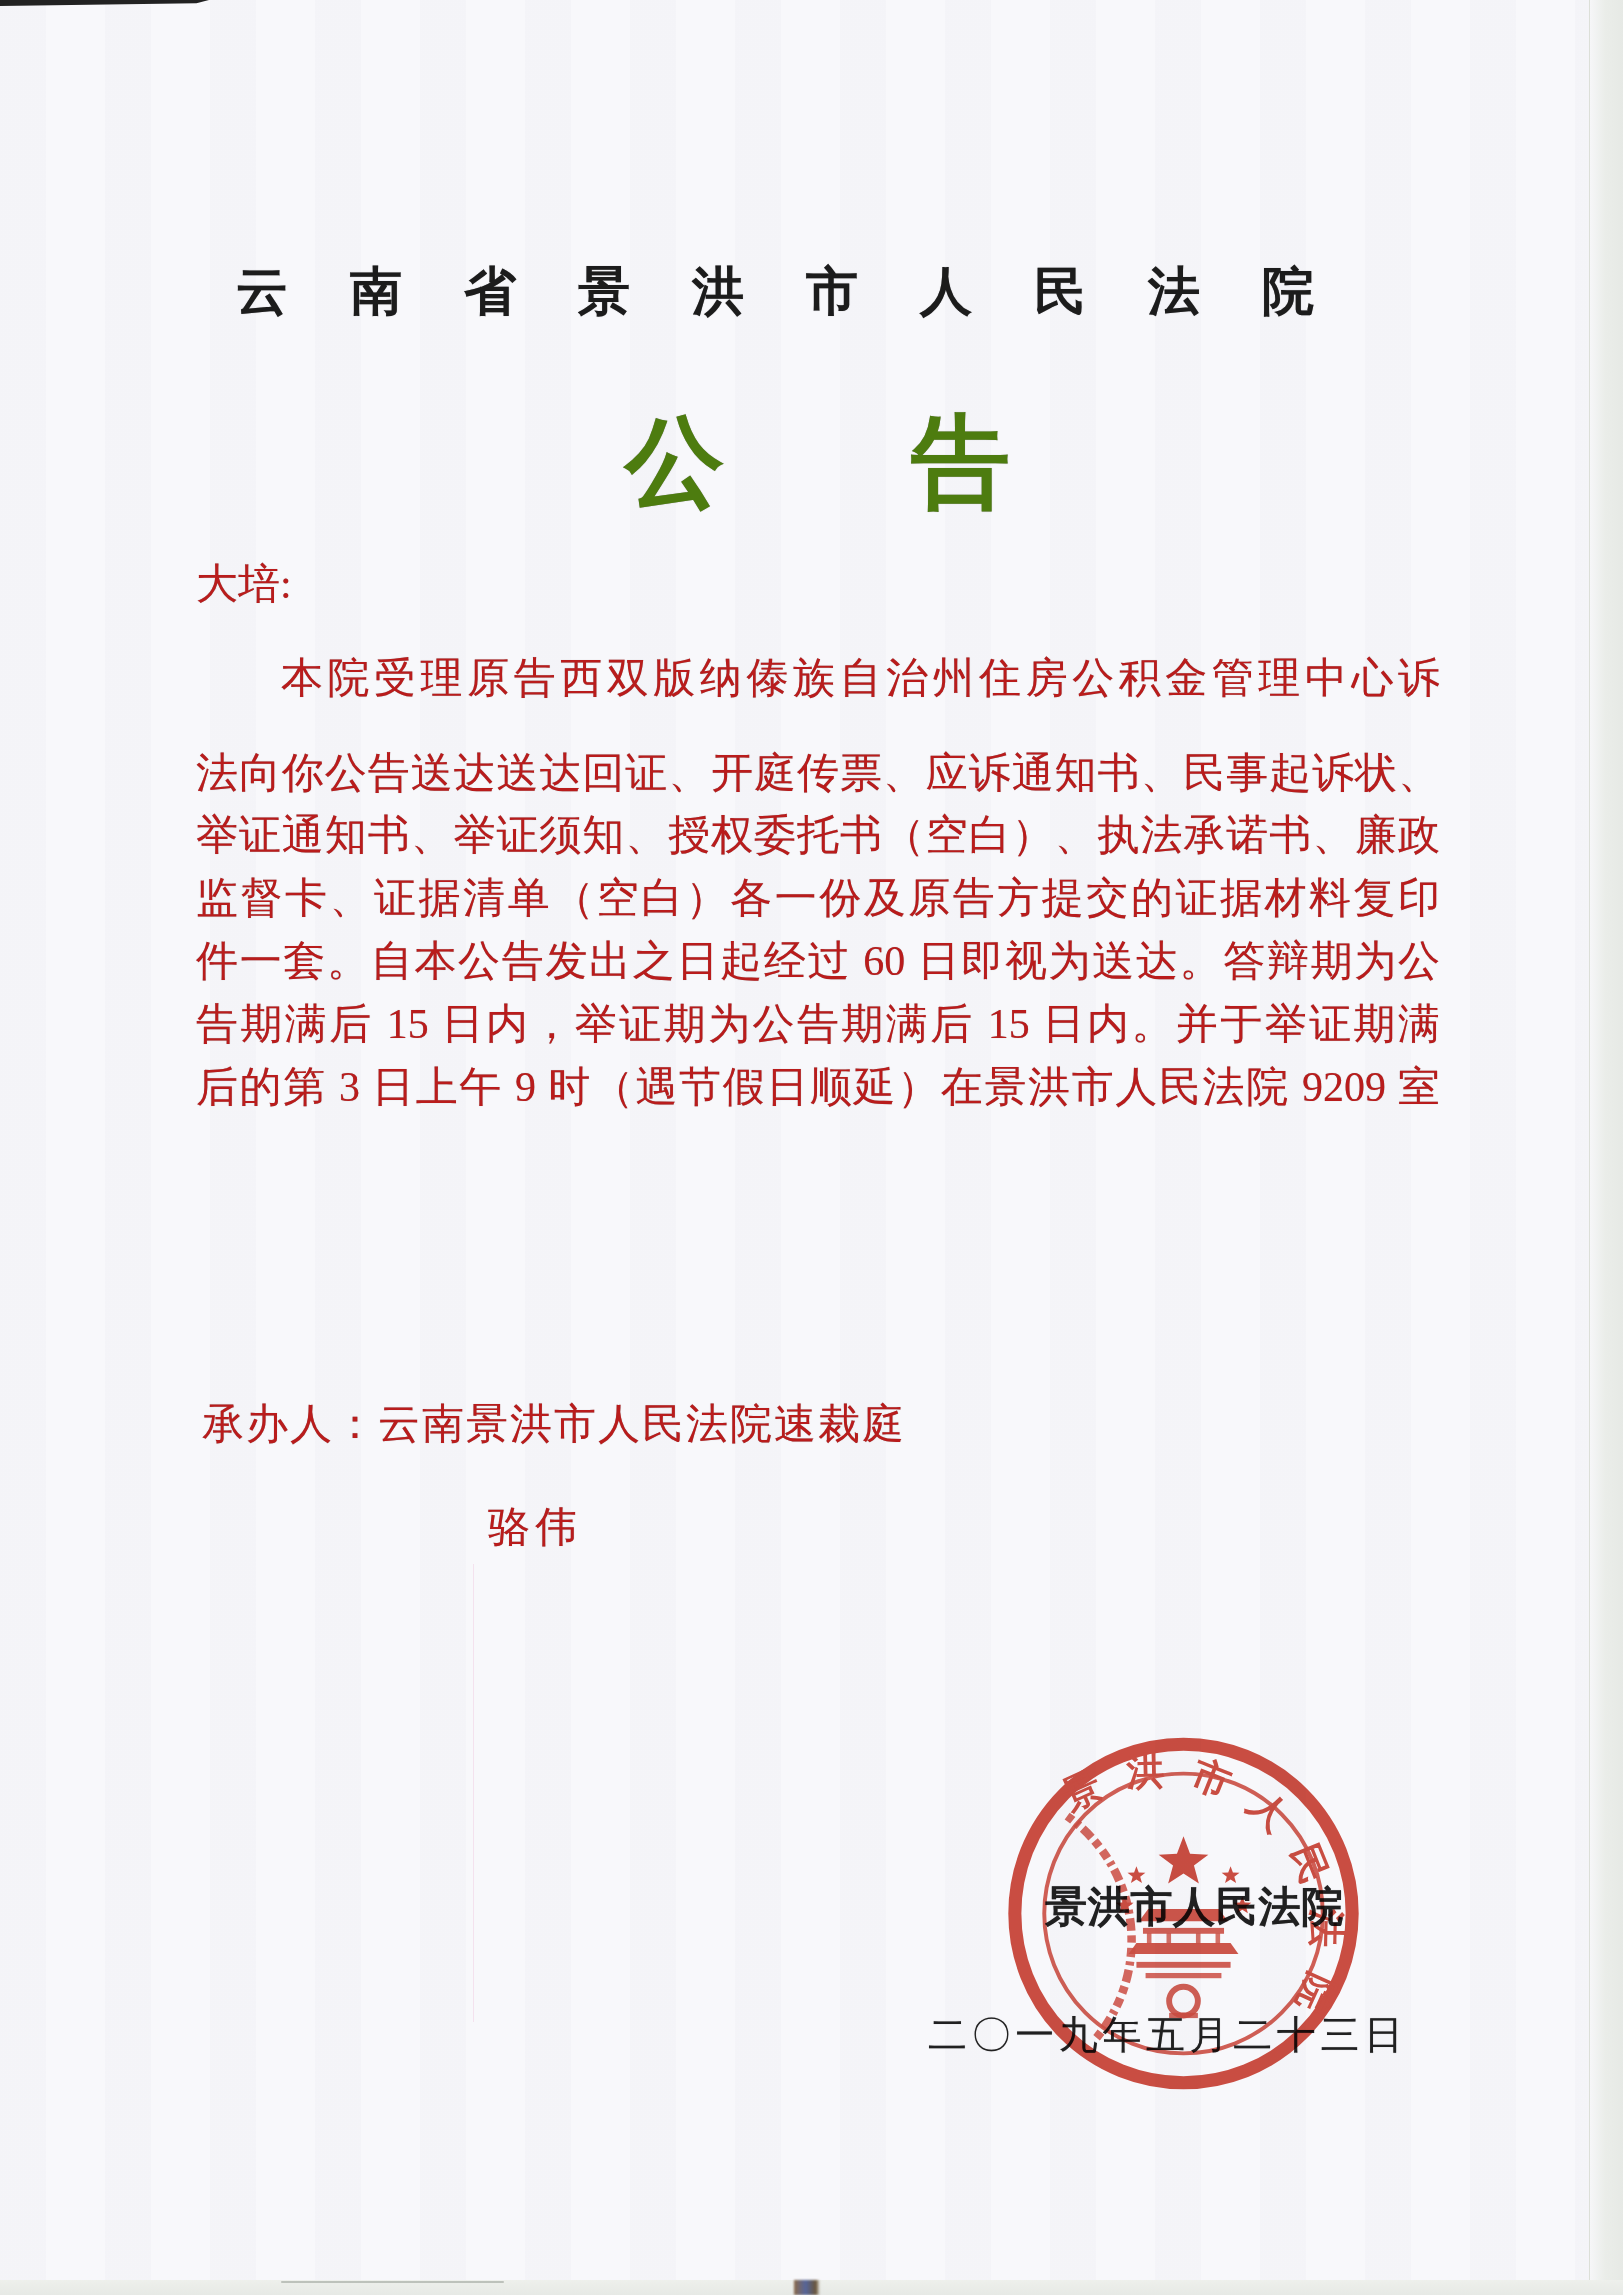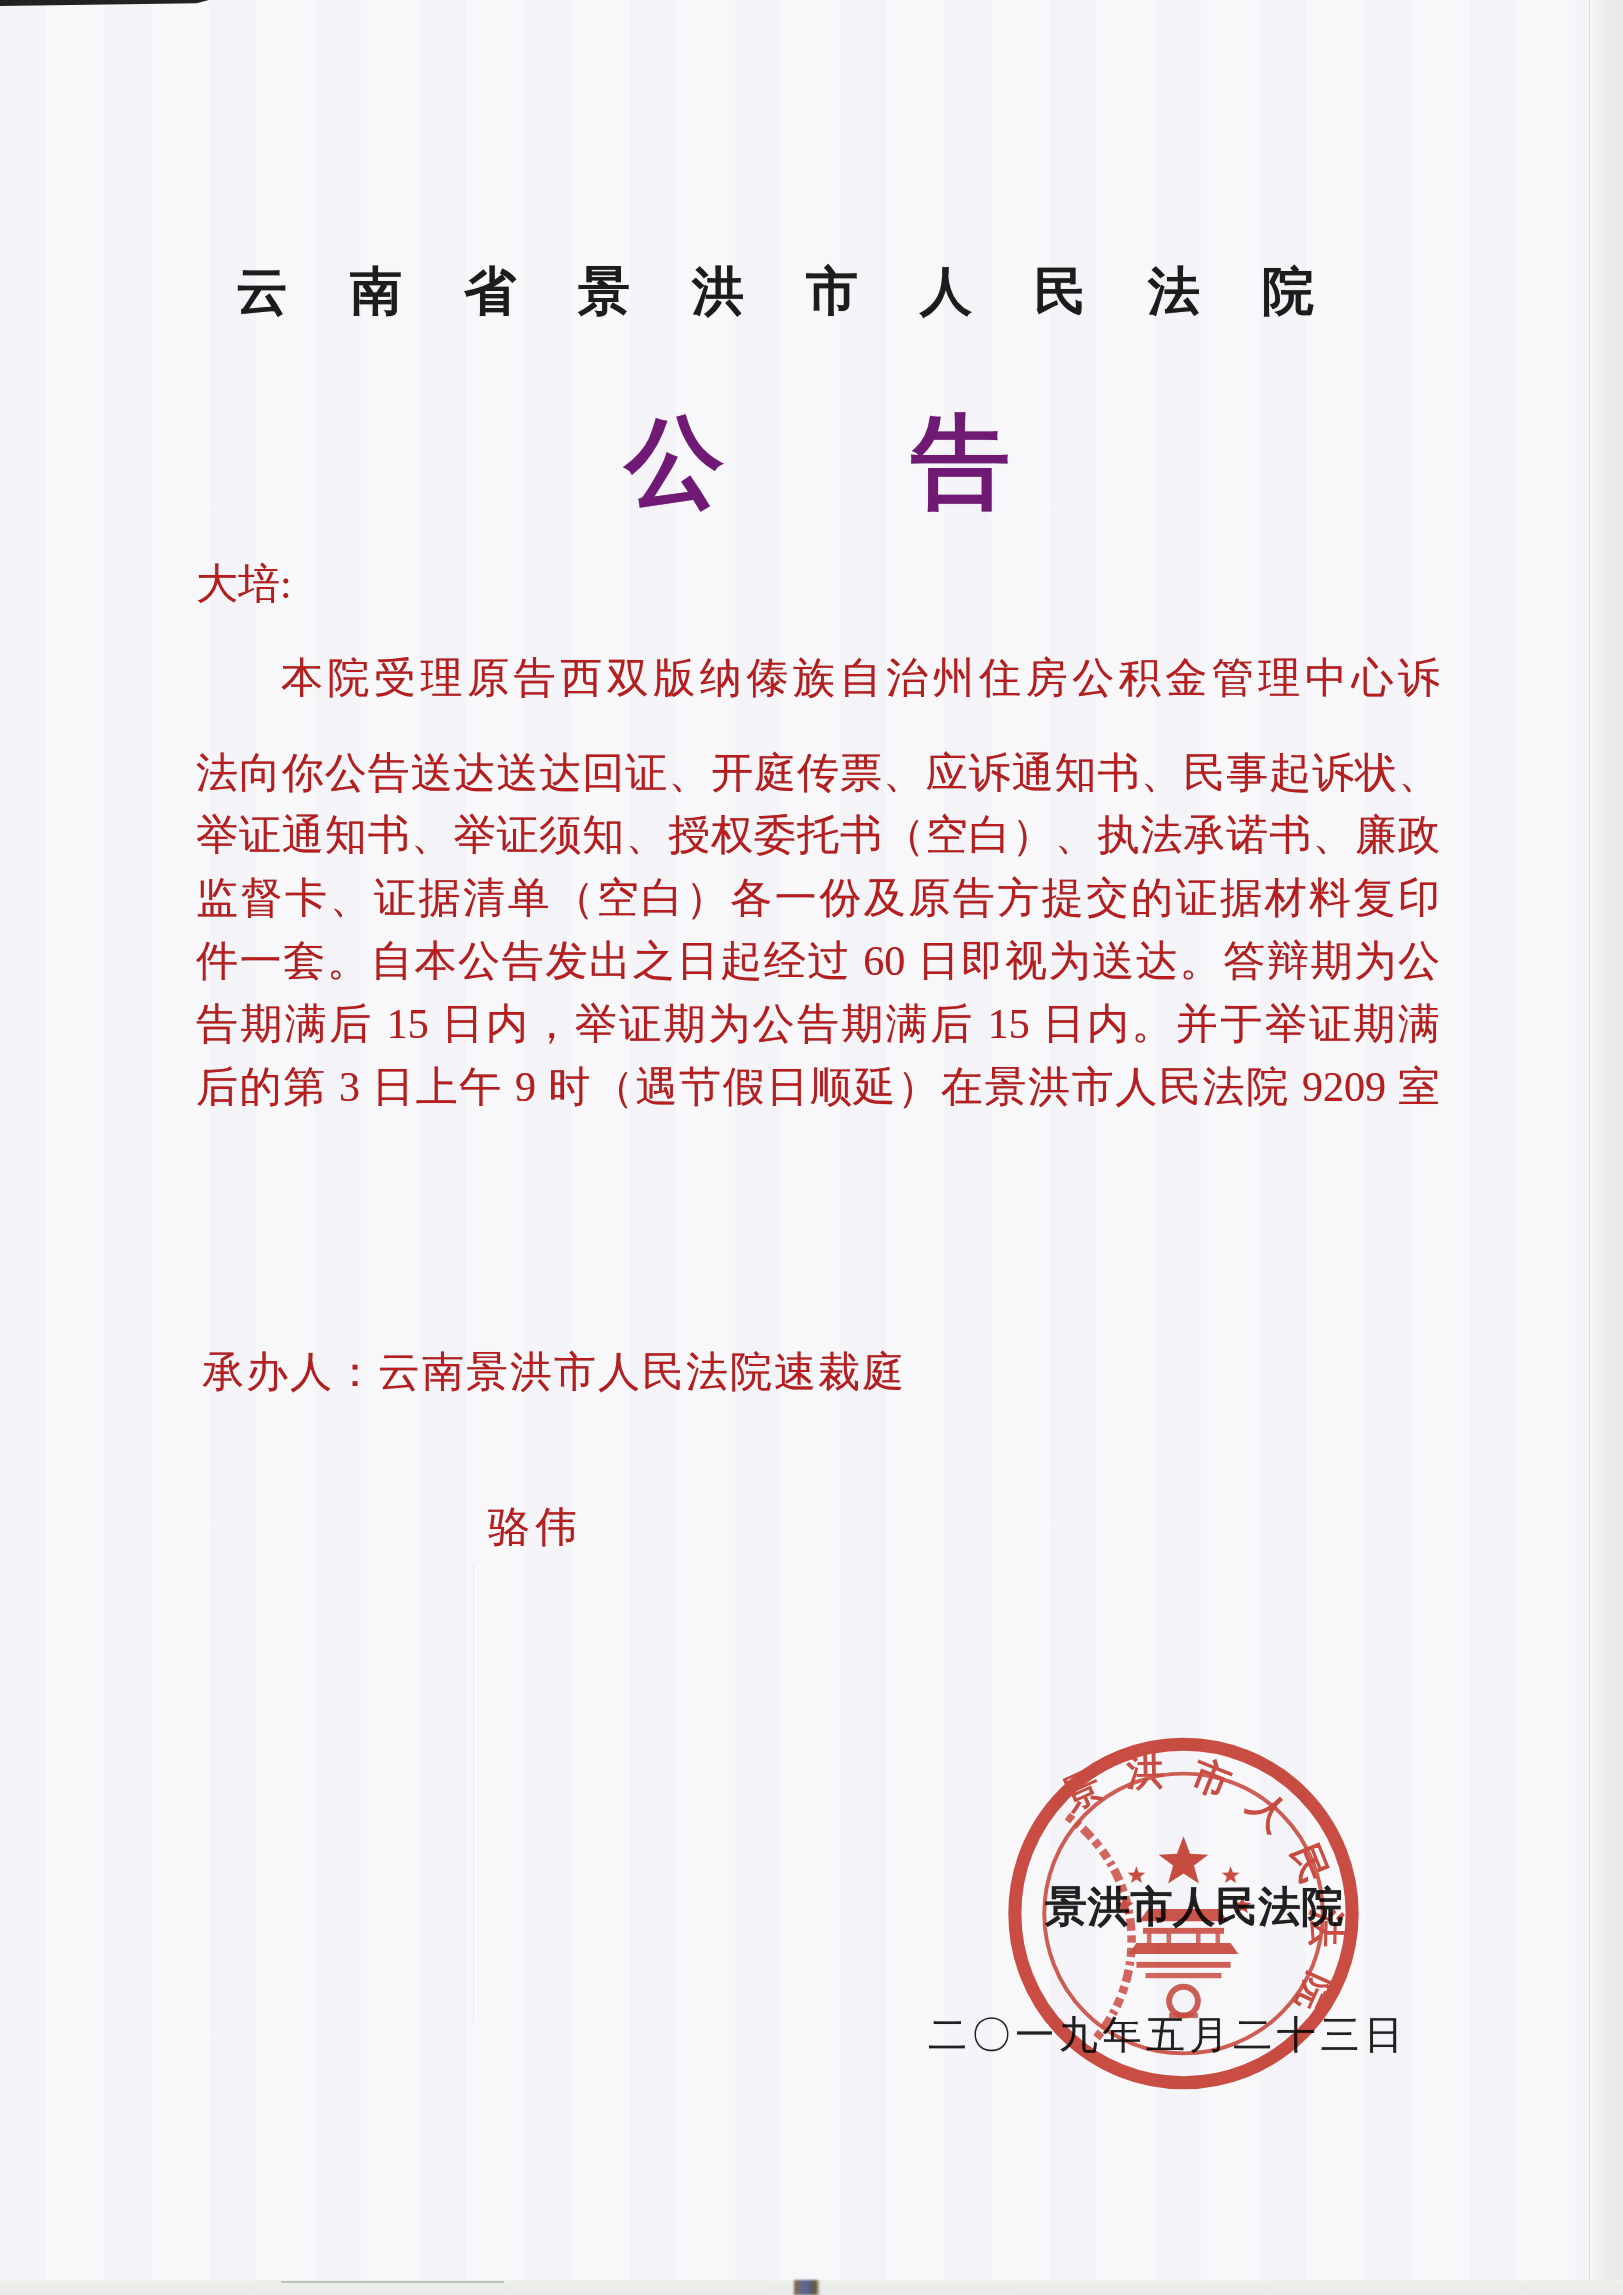--- a/index.html
+++ b/index.html
@@ -49,42 +49,42 @@
 
   .court-title{
     position:absolute;left:236px;top:257px;
     font-size:52px;font-weight:bold;letter-spacing:62px;
     white-space:nowrap;color:#1c1c1c;
     text-shadow:0 0 0.7px rgba(30,30,30,0.55);
   }
   .notice-title{
     position:absolute;left:625px;top:397px;
     font-size:99px;font-weight:bold;letter-spacing:187px;
-    white-space:nowrap;color:#701a75;
+    white-space:nowrap;color:#4d7c0f;
     text-shadow:0 0 0.7px rgba(30,30,30,0.5);
   }
 
   .bodyline{
     position:absolute;
     font-size:42px;line-height:63px;height:63px;
     color:#b91c1c;
     text-shadow:0 0 0.7px rgba(40,40,40,0.45);
   }
   .just{text-align:justify;text-align-last:justify;}
   .l-recipient{left:196px;top:553px;}
   .l1{left:281px;top:647px;width:1159px;}
   .l2{left:196px;top:679px;width:1244px;}
   .l3{left:196px;top:742px;width:1244px;}
   .l4{left:196px;top:804px;width:1244px;}
   .l5{left:196px;top:867px;width:1244px;}
   .l6{left:196px;top:930px;width:1244px;}
   .l7{left:196px;top:993px;width:1244px;}
   .l8{left:196px;top:1056px;width:1244px;}
   .l9{left:196px;top:1119px;}
-  .handler{left:202px;top:1341px;letter-spacing:2px;}
+  .handler{left:202px;top:1393px;letter-spacing:2px;}
   .handler-name{left:488px;top:1496px;letter-spacing:5.2px;}
 
   .seal-svg{
     position:absolute;left:1007px;top:1737px;width:353px;height:353px;
     mix-blend-mode:multiply;
     opacity:0.93;
   }
   .seal-black{
     position:absolute;white-space:nowrap;color:#212121;
     mix-blend-mode:multiply;

